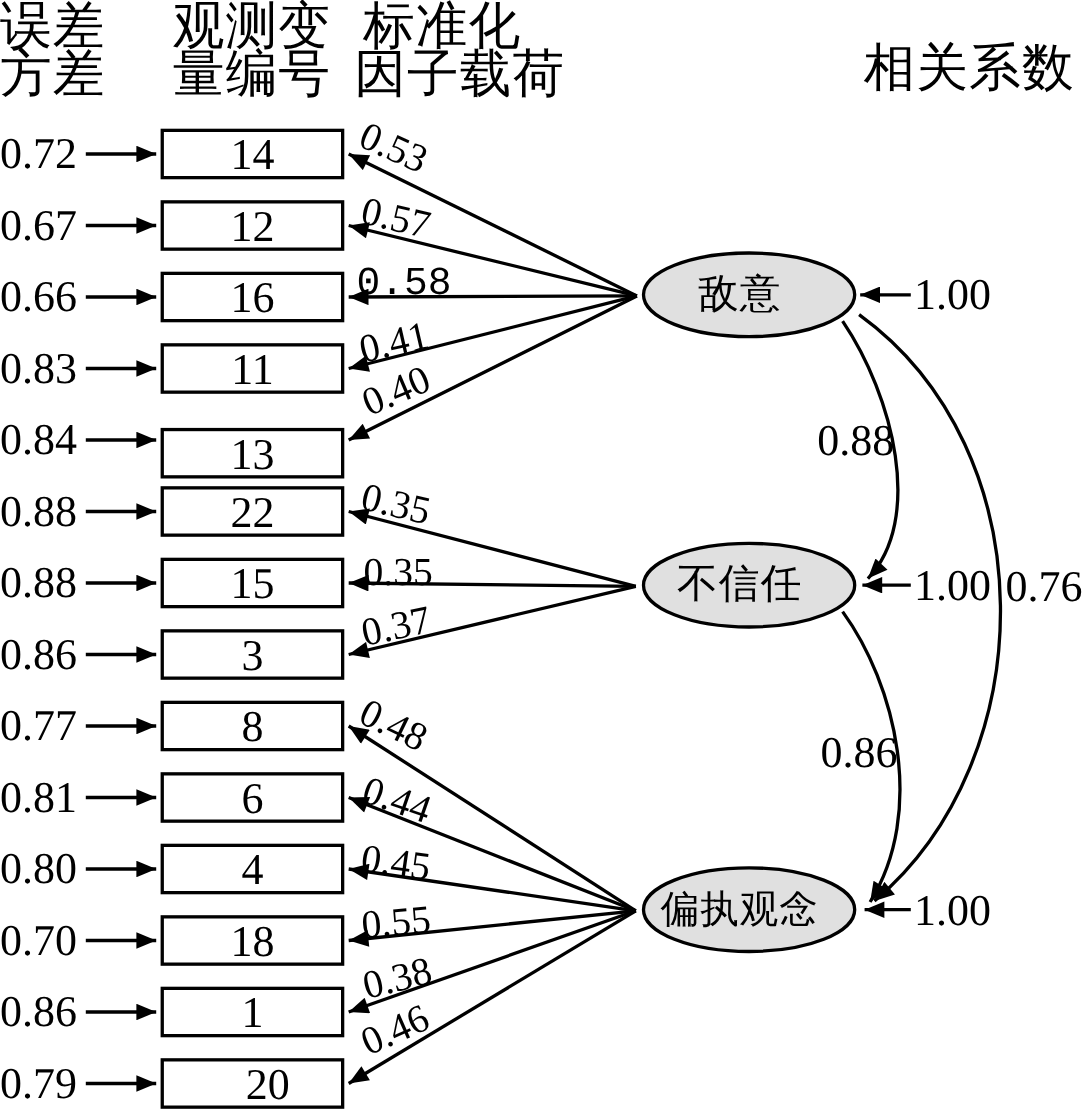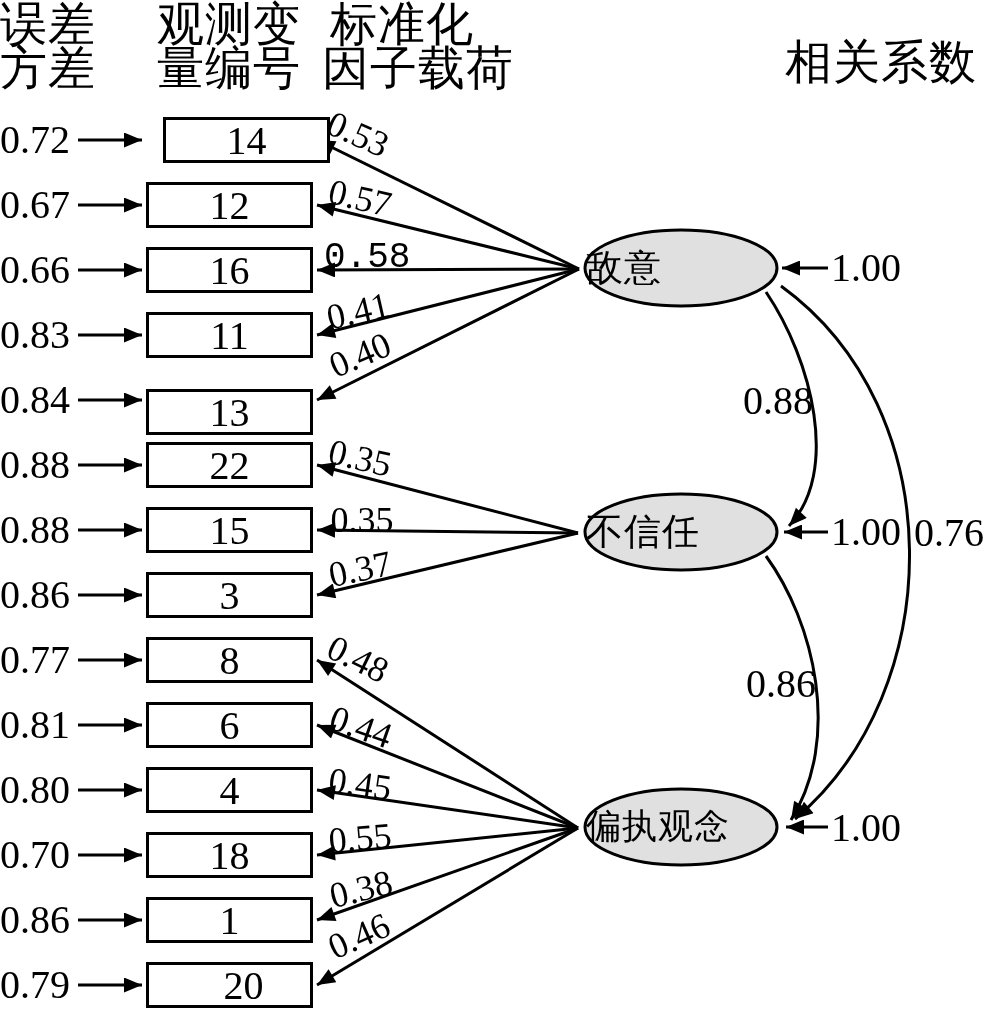--- a/index.html
+++ b/index.html
@@ -13,21 +13,21 @@
   .num{font-size:40px;line-height:44px;}
   .err{left:0;width:72px;text-align:left;}
   .obox{
     position:absolute;left:146px;width:167px;height:46px;z-index:1;
     border:3px solid #000;box-sizing:border-box;background:#fff;
     display:flex;align-items:center;justify-content:center;
     font-size:40px;
   }
   .load{font-size:36px;line-height:40px;width:72px;text-align:center;transform-origin:50% 50%;}
   .fact{
-    position:absolute;z-index:2;width:173px;text-align:left;
+    position:absolute;z-index:2;width:173px;text-align:center;
     font-size:37px;line-height:44px;letter-spacing:1px;
   }
   .vlab{left:831px;width:90px;text-align:left;}
 </style>
 </head>
 <body>
 
 <div id="figure">
 
   <svg id="diagram-svg" width="987" height="1015" viewBox="0 0 987 1015">
@@ -116,21 +116,21 @@
   <div class="txt num err" style="top:443px;">0.88</div>
   <div class="txt num err" style="top:508px;">0.88</div>
   <div class="txt num err" style="top:573px;">0.86</div>
   <div class="txt num err" style="top:638px;">0.77</div>
   <div class="txt num err" style="top:703px;">0.81</div>
   <div class="txt num err" style="top:768px;">0.80</div>
   <div class="txt num err" style="top:833px;">0.70</div>
   <div class="txt num err" style="top:898px;">0.86</div>
   <div class="txt num err" style="top:963px;">0.79</div>
 
-  <div class="obox" style="top:117px;margin-left:17px;">
+  <div class="obox" style="top:117px;">
       <span>14</span>
     </div>
   <div class="obox" style="top:182px;">
       <span>12</span>
     </div>
   <div class="obox" style="top:247px;">
       <span>16</span>
     </div>
   <div class="obox" style="top:312px;">
       <span>11</span>

